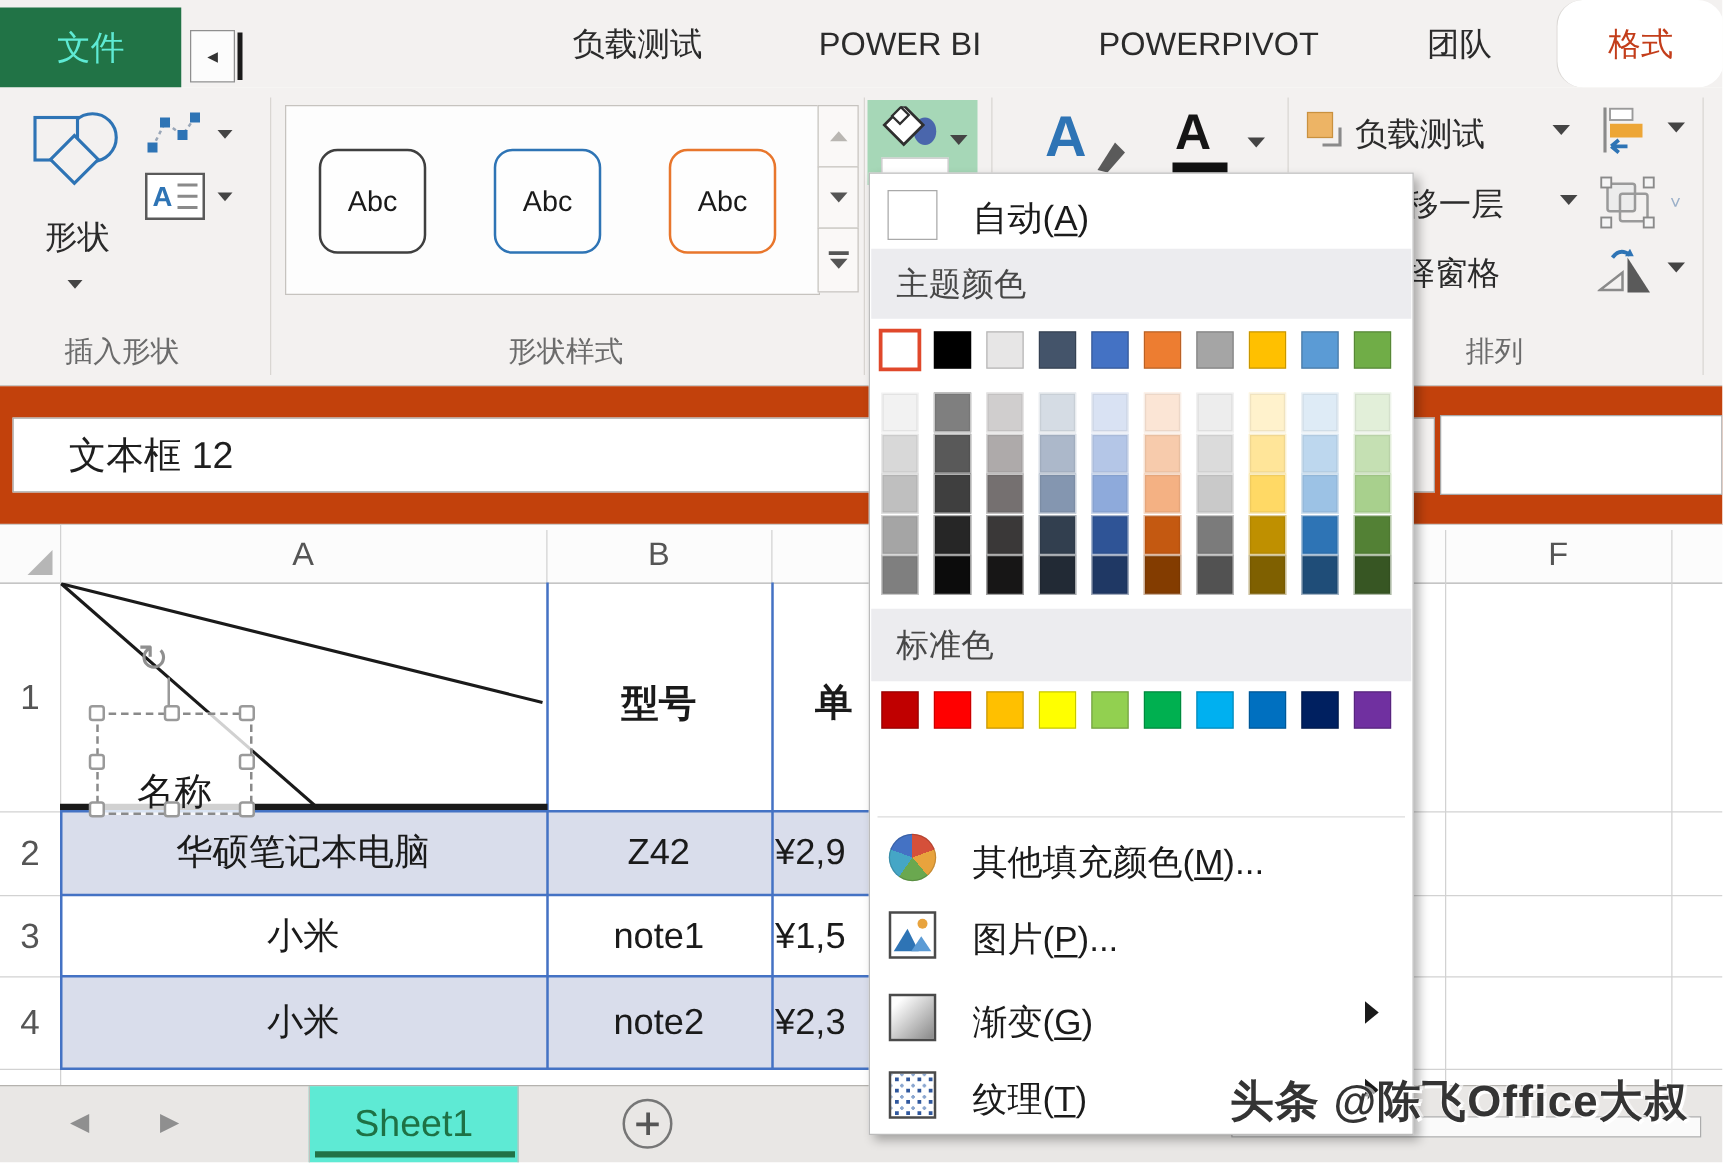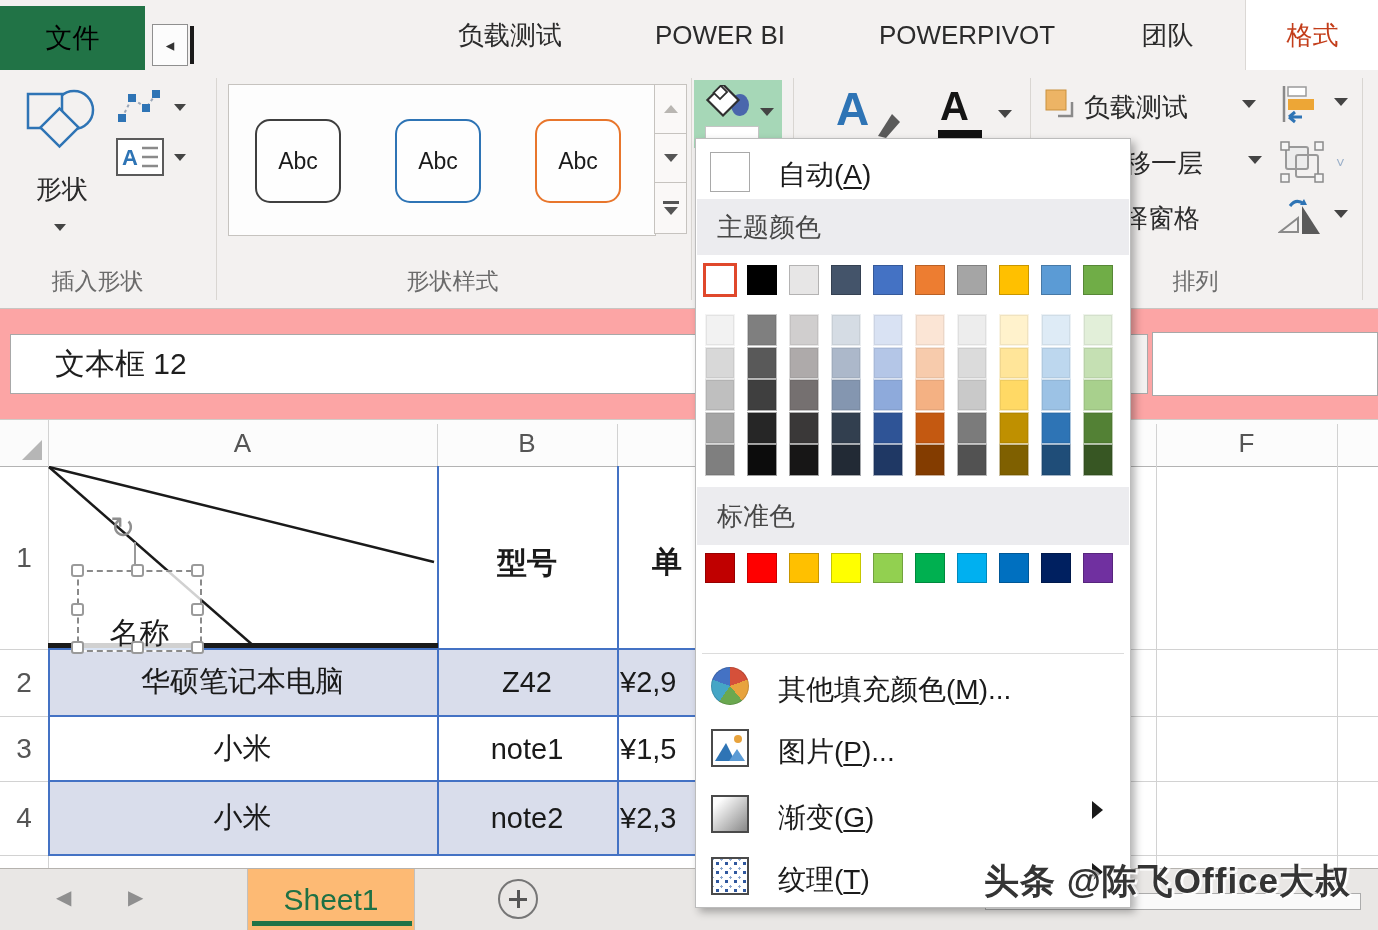--- a/index.html
+++ b/index.html
@@ -2,23 +2,23 @@
 <html><head>
 <meta charset="utf-8">
 <style>
   html,body{margin:0;padding:0;}
   body{width:1378px;height:930px;position:relative;overflow:hidden;
        font-family:"Liberation Sans","DejaVu Sans",sans-serif;background:#fff;color:#222;}
   .abs{position:absolute;}
   .ctr{display:flex;align-items:center;justify-content:center;}
   
   #tabbar{left:0;top:0;width:1378px;height:70px;background:#F3F1F0;}
-  .file-tab{background:#217346;color:#000000;font-size:27px;}
+  .file-tab{background:#217346;color:#5eead4;font-size:27px;}
   .tab-label{font-size:26px;color:#2b2b2b;}
-  .active-tab{background:#fff;border-left:1px solid #DBD8D5;}
+  .active-tab{background:#fff;border-left:1px solid #DBD8D5;border-radius:21px;}
   .active-tab .tab-label{color:#C33D1A;}
   .back-btn{background:#FCFCFC;border:1px solid #8f8f8f;font-size:17px;color:#333;}
   .back-bar{background:#1a1a1a;}
   
   #ribbon{left:0;top:70px;width:1378px;height:239px;background:#F3F1F0;border-bottom:1px solid #C8C5C1;box-sizing:border-box;}
   .grp-label{font-size:23px;color:#6b6b6b;text-align:center;}
   .vsep{width:1px;background:#D9D6D2;}
   .dd-arrow{width:0;height:0;border-left:7px solid transparent;border-right:7px solid transparent;border-top:8px solid #444;}
   .dd-arrow.sm{border-left-width:6px;border-right-width:6px;border-top-width:7px;}
   .btn-label{font-size:26px;color:#2b2b2b;white-space:nowrap;}
@@ -28,21 +28,21 @@
   .scroll-cell{background:#FAF8F7;border:1px solid #C6C3BF;box-sizing:border-box;}
   .tri-up{width:0;height:0;border-left:7px solid transparent;border-right:7px solid transparent;border-bottom:8px solid #B9B6B2;}
   .tri-dn{width:0;height:0;border-left:7px solid transparent;border-right:7px solid transparent;border-top:8px solid #555;}
   .more-bar{width:16px;height:3px;background:#555;margin-bottom:3px;}
   .fill-btn{background:#A6D7B7;}
   .color-bar{background:#fff;border:1px solid #C4C4C4;box-sizing:border-box;}
   .big-a-blue{font-size:46px;font-weight:bold;color:#2E74B5;}
   .big-a-black{font-size:40px;font-weight:bold;color:#151515;}
   .a-underline{background:#111;}
   
-  #namerow{left:0;top:309px;width:1378px;height:111px;background:#fca5a5;border-bottom:1px solid #CFCCC8;box-sizing:border-box;}
+  #namerow{left:0;top:309px;width:1378px;height:111px;background:#c2410c;border-bottom:1px solid #CFCCC8;box-sizing:border-box;}
   .name-box{background:#fff;border:1px solid #A8A8A8;font-size:30px;color:#1e1e1e;display:flex;align-items:center;padding-left:44px;box-sizing:border-box;}
   .fx-box{background:#fff;border:1px solid #A8A8A8;box-sizing:border-box;}
   
   #grid{left:0;top:420px;width:1378px;height:448px;background:#fff;}
   .hdr-cell{font-size:26px;color:#555;}
   .rowno{font-size:28px;color:#555;}
   .gridline{background:#D2D2D2;}
   .hdrline{background:#B3B3B3;}
   .blue-line{background:#4472C4;}
   .band{background:#D9DDEB;}
@@ -63,21 +63,21 @@
   .swatch.selected{box-shadow:none;border:3px solid #E0482B;box-sizing:content-box;width:28px;height:28px;margin:-2px;background:#fff;}
   .tint{position:absolute;width:30px;height:32px;box-shadow:inset 0 0 0 1px rgba(255,255,255,0.6), inset 0 0 0 2px rgba(0,0,0,0.06);}
   .mi-swatch{background:#fff;border:1.5px solid #A9A9A9;box-sizing:border-box;}
   .sub-arrow{width:0;height:0;border-top:9px solid transparent;border-bottom:9px solid transparent;border-left:11px solid #1a1a1a;}
   .wheel{border-radius:50%;background:conic-gradient(#d5503a 0 70deg,#e8a33d 70deg 140deg,#6aa84f 140deg 215deg,#45a6c6 215deg 290deg,#4472c4 290deg 360deg);box-shadow:inset 0 0 0 1px rgba(0,0,0,.15);}
   .pic-icon{background:#fff;border:2px solid #4a4a4a;box-sizing:border-box;}
   .grad-icon{border:2px solid #4a4a4a;background:linear-gradient(135deg,#fdfdfd 15%,#8f8f8f 95%);box-sizing:border-box;}
   .tex-icon{border:2px solid #4a4a4a;background-color:#fff;background-image:radial-gradient(#30589e 1.6px,transparent 1.6px),radial-gradient(#8aa6cf 1.3px,transparent 1.3px);background-size:9px 9px,9px 9px;background-position:0 0,4px 5px;box-sizing:border-box;}
   
   #sheetbar{left:0;top:868px;width:1378px;height:62px;background:#E9E7E5;border-top:1px solid #B5B2AE;box-sizing:border-box;}
-  .sheet-tab{background:#fdba74;border-left:1px solid #C3C0BD;border-right:1px solid #C3C0BD;box-sizing:border-box;}
+  .sheet-tab{background:#5eead4;border-left:1px solid #C3C0BD;border-right:1px solid #C3C0BD;box-sizing:border-box;}
   .sheet-tab-label{font-size:30px;color:#1E7145;}
   .sheet-green-bar{background:#217346;}
   .nav-arrow{font-size:20px;color:#8f8f8f;}
   .plus-btn{width:40px;height:40px;border:2.5px solid #767676;border-radius:50%;box-sizing:border-box;}
   .plus-h{background:#555;}
   .scrollbar{background:#FAFAFA;border:1px solid #ACACAC;box-sizing:border-box;}
   .scroll-thumb{background:#E2E2E2;border:1px solid #C5C5C5;box-sizing:border-box;}
   
   #watermark{z-index:300;font-size:35px;font-weight:bold;color:#343434;letter-spacing:1px;white-space:nowrap;
              text-shadow:2px 2px 0 rgba(255,255,255,.95),-1px -1px 0 rgba(255,255,255,.55),3px 0 0 rgba(255,255,255,.6);}

